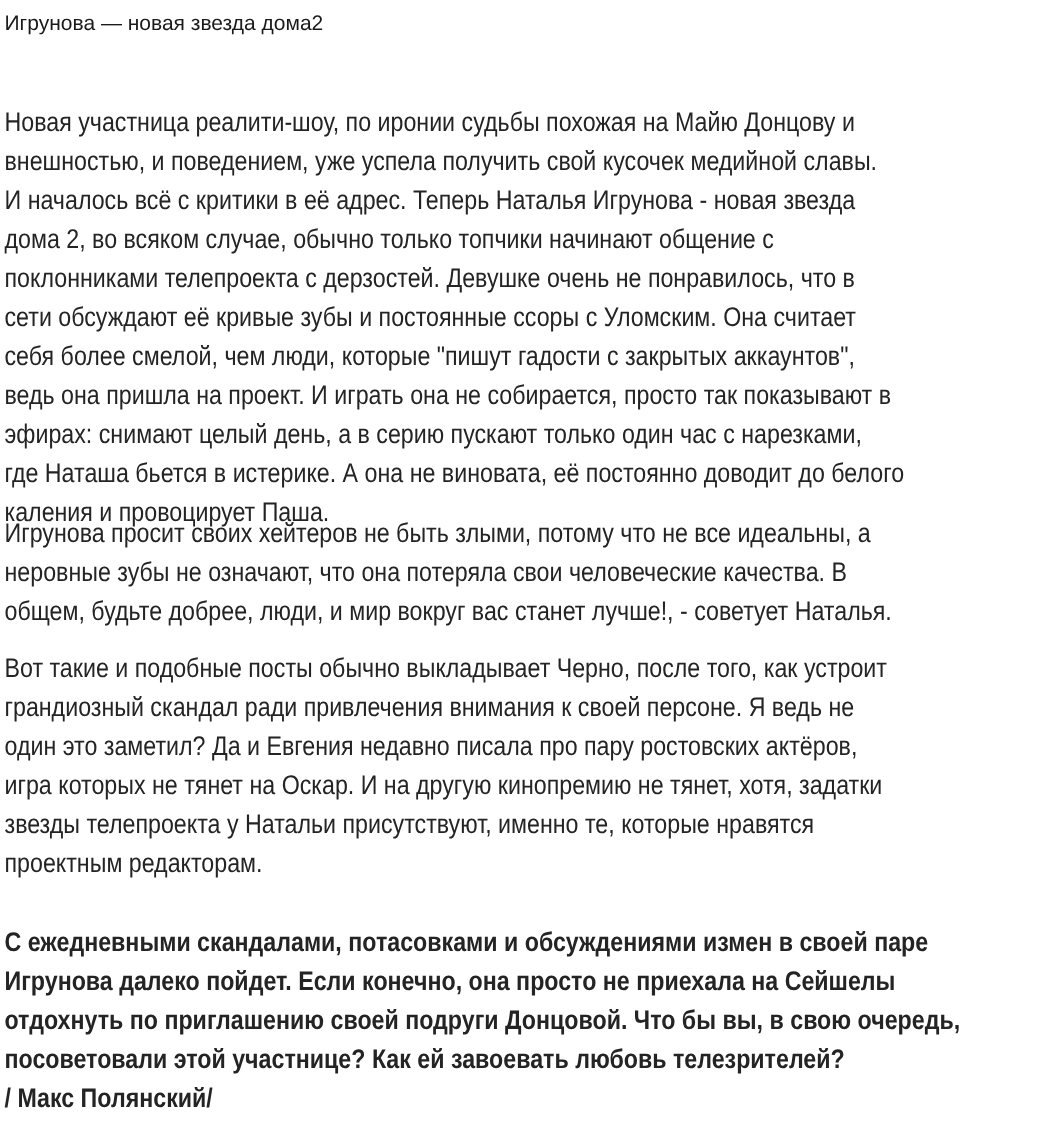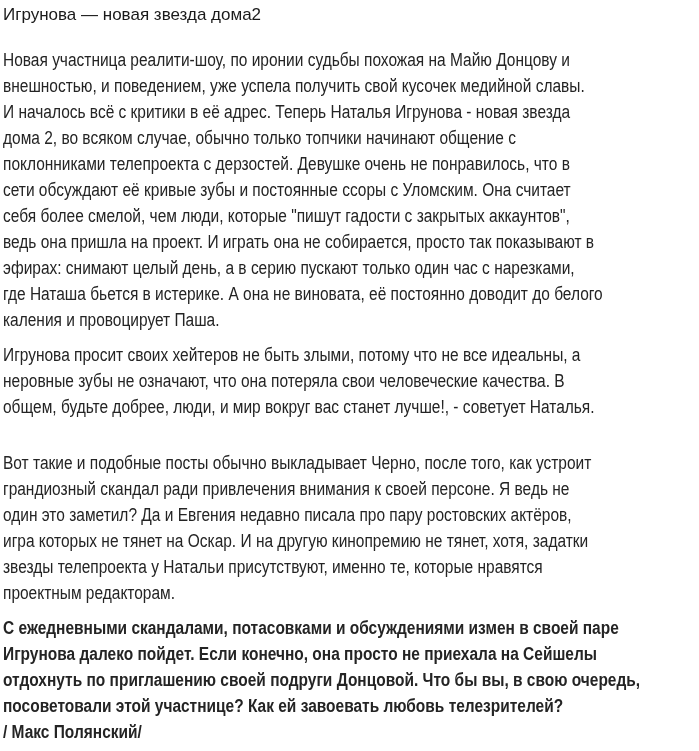--- a/index.html
+++ b/index.html
@@ -3,60 +3,60 @@
   <meta charset="utf-8">
   <style>
     html, body { margin: 0; padding: 0; background: #ffffff; }
     body {
       width: 699px; height: 751px; overflow: hidden; position: relative;
       font-family: "Liberation Sans", sans-serif;
       color: #222222;
     }
     .title {
       position: absolute; left: 3px; top: 3px;
-      font-size: 17px; line-height: 24px; color: #1a1a1a;
+      font-size: 14px; line-height: 24px; color: #1a1a1a;
       white-space: nowrap;
       text-align: center;
     }
     .para { position: absolute; left: 3px; width: 696px; }
     .line {
       display: block; height: 26px; line-height: 26px;
       font-size: 18px; white-space: nowrap;
       transform-origin: left center;
       transform: scaleX(0.86);
       color: #242424;
     }
   </style>
 </head>
 <body>
 
 <div>
   <div class="title">Игрунова — новая звезда дома2</div>
 
-  <div class="para" style="top:47px;">
+  <div class="para" style="top:68px;">
     <span class="line">Новая участница реалити-шоу, по иронии судьбы похожая на Майю Донцову и</span>
     <span class="line">внешностью, и поведением, уже успела получить свой кусочек медийной славы.</span>
     <span class="line">И началось всё с критики в её адрес. Теперь Наталья Игрунова - новая звезда</span>
     <span class="line">дома 2, во всяком случае, обычно только топчики начинают общение с</span>
     <span class="line">поклонниками телепроекта с дерзостей. Девушке очень не понравилось, что в</span>
     <span class="line">сети обсуждают её кривые зубы и постоянные ссоры с Уломским. Она считает</span>
     <span class="line">себя более смелой, чем люди, которые "пишут гадости с закрытых аккаунтов",</span>
     <span class="line">ведь она пришла на проект. И играть она не собирается, просто так показывают в</span>
     <span class="line">эфирах: снимают целый день, а в серию пускают только один час с нарезками,</span>
     <span class="line">где Наташа бьется в истерике. А она не виновата, её постоянно доводит до белого</span>
     <span class="line">каления и провоцирует Паша.</span>
   </div>
 
   <div class="para" style="top:342px;">
     <span class="line">Игрунова просит своих хейтеров не быть злыми, потому что не все идеальны, а</span>
     <span class="line">неровные зубы не означают, что она потеряла свои человеческие качества. В</span>
     <span class="line">общем, будьте добрее, люди, и мир вокруг вас станет лучше!, - советует Наталья.</span>
   </div>
 
-  <div class="para" style="top:450px;">
+  <div class="para" style="top:432px;">
     <span class="line">Вот такие и подобные посты обычно выкладывает Черно, после того, как устроит</span>
     <span class="line">грандиозный скандал ради привлечения внимания к своей персоне. Я ведь не</span>
     <span class="line">один это заметил? Да и Евгения недавно писала про пару ростовских актёров,</span>
     <span class="line">игра которых не тянет на Оскар. И на другую кинопремию не тянет, хотя, задатки</span>
     <span class="line">звезды телепроекта у Натальи присутствуют, именно те, которые нравятся</span>
     <span class="line">проектным редакторам.</span>
   </div>
 
   <div class="para" style="top:615px;font-weight:bold;">
     <span class="line">С ежедневными скандалами, потасовками и обсуждениями измен в своей паре</span>

